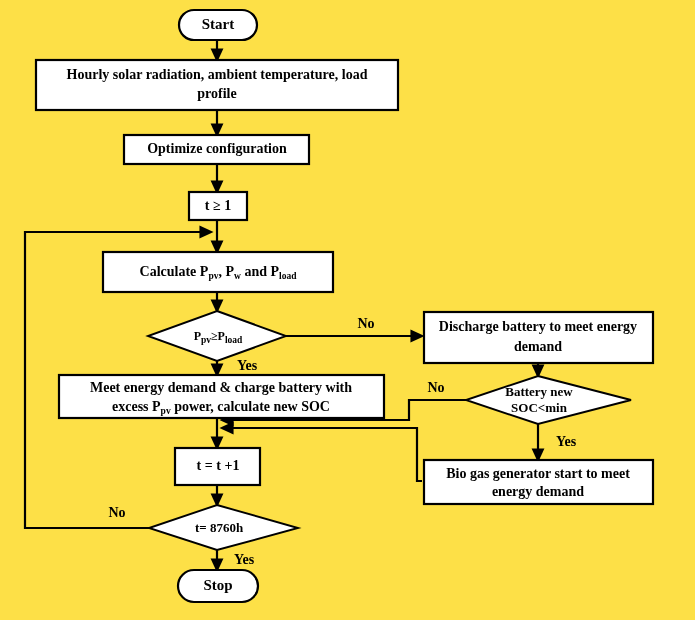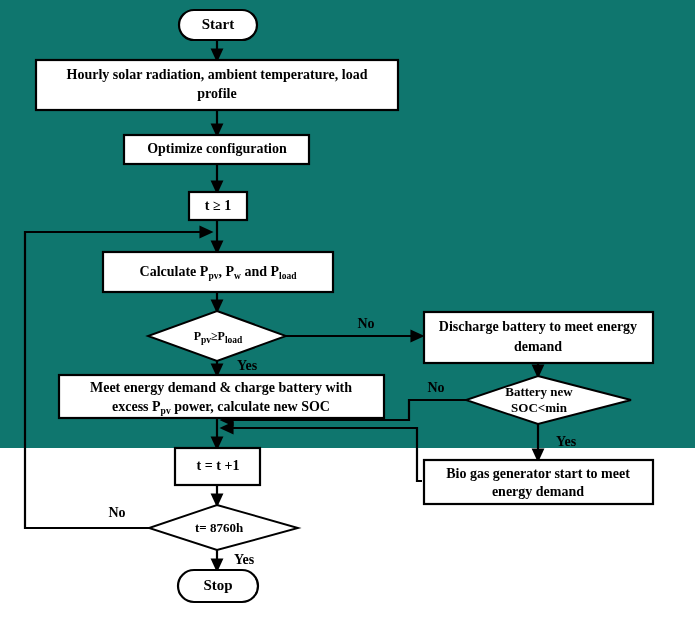--- a/index.html
+++ b/index.html
@@ -9,22 +9,22 @@
   }
   body {
     font-family: "Liberation Serif", serif;
     width: 695px;
     height: 620px;
     overflow: hidden;
   }
   #chart-root {
     position: relative;
     width: 695px;
-    height: 448px;
-    background: #0f766e;
+    height: 620px;
+    background: #fde047;
   }
   svg.flow {
     display: block;
     width: 695px;
     height: 620px;
   }
   .node-shape {
     fill: #ffffff;
     stroke: #000000;
     stroke-width: 2.2;

